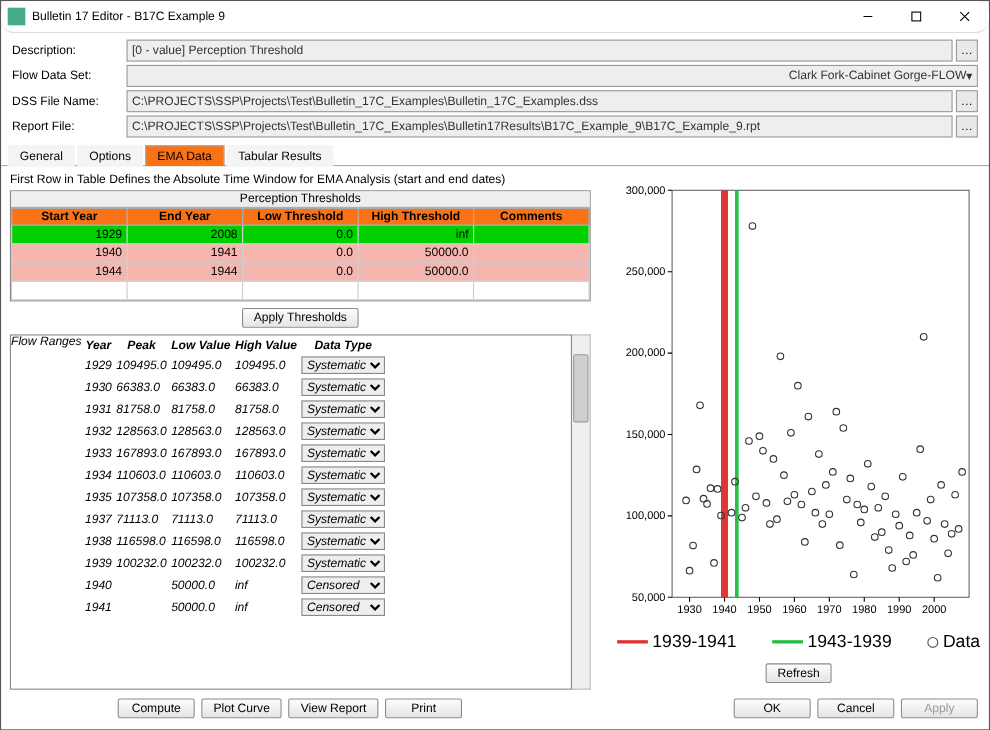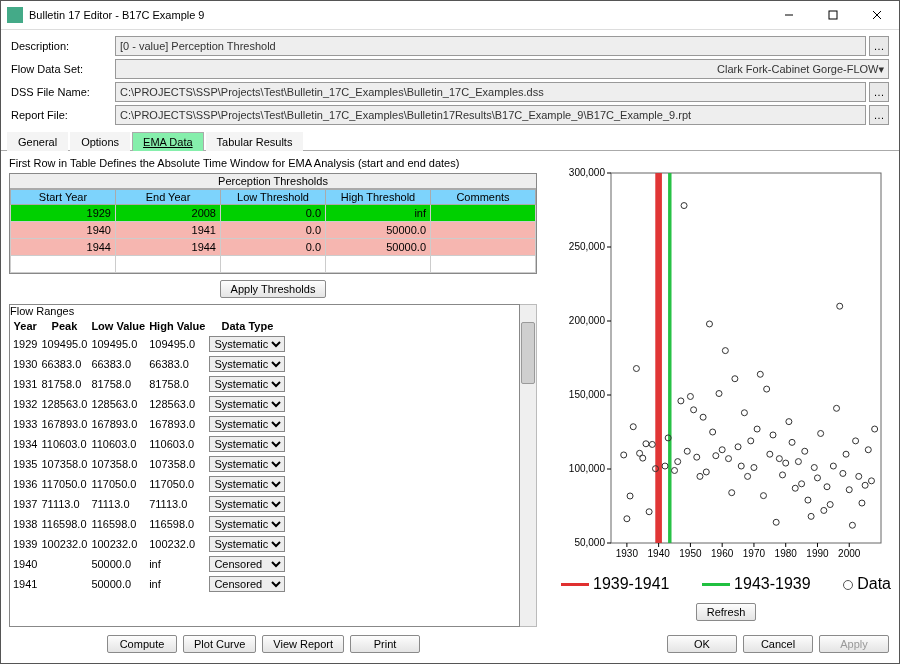--- a/index.html
+++ b/index.html
@@ -1,46 +1,46 @@
 <!DOCTYPE html>
 <html><head>
 <meta charset="utf-8">
 <style>
 html,body{margin:0;padding:0;font-family:"Segoe UI",Tahoma,Arial,sans-serif;font-size:11px;background:#fff;color:#000;}
 .window{width:900px;height:664px;border:1px solid #555;display:flex;flex-direction:column;box-sizing:border-box;}
-.titlebar{height:28px;background:#fff;display:flex;align-items:center;padding-left:6px;border-bottom:1px solid #ddd;}
+.titlebar{height:28px;background:#fff;display:flex;align-items:center;padding-left:6px;border-bottom:1px solid #ddd;border-radius:12px;}
 .titlebar .app-icon{width:16px;height:16px;margin-right:6px;background:#4a8;}
 .titlebar .apptitle{flex:1;}
 .titlebar .winbtn{width:44px;height:28px;display:flex;align-items:center;justify-content:center;}
 .titlebar svg{display:block;}
 .form{padding:6px 10px 2px;display:flex;flex-direction:column;gap:3px;}
 .form .row{display:flex;align-items:center;gap:4px;}
 .form .row label{width:100px;}
 .form .row .ro{flex:1;height:18px;border:1px solid #999;background:#eee;padding:0 4px;display:flex;align-items:center;position:relative;color:#333;text-align:right;}
 .form .row input[type=text]{flex:1;height:18px;border:1px solid #7a7a7a;padding:0 4px;font:inherit;}
 .form .row .endbtn{width:18px;height:18px;border:1px solid #999;background:#e9e9e9;margin-left:-1px;display:flex;align-items:center;justify-content:center;}
 .tabs{display:flex;border-bottom:1px solid #aaa;padding-left:6px;margin-top:4px;}
 .tabs .tab{padding:3px 10px;border:1px solid transparent;border-bottom:none;margin-right:2px;position:relative;top:1px;background:#f4f4f4;}
-.tabs .tab.active{background:#86efac;border-color:#aaa;text-decoration:underline;}
+.tabs .tab.active{background:#f97316;border-color:#aaa;}
 .main{flex:1;display:flex;padding:4px 8px 2px;gap:24px;overflow:hidden;}
 .left{flex:1;display:flex;flex-direction:column;min-width:0;}
 .caption{font-size:11px;padding:2px 0 4px;color:#000;}
 .grid{border:1px solid #888;}
 .grid .ghead{background:#eee;text-align:center;border-bottom:1px solid #aaa;padding:1px 0;}
 .grid table{width:100%;border-collapse:collapse;table-layout:fixed;}
-.grid th{background:#7dd3fc;border:1px solid #aaa;font-weight:normal;padding:1px 4px;text-align:center;}
+.grid th{background:#f97316;border:1px solid #aaa;font-weight:bold;padding:1px 4px;text-align:center;}
 .grid td{border:1px solid #ccc;padding:1px 4px;text-align:right;height:14px;font-size:11px;}
 .grid td.l{text-align:left;}
 .green{background:#00d000;}
 .pink{background:#f6b6b0;}
 .btn{border:1px solid #8a8a8a;background:linear-gradient(#fdfdfd,#e4e4e4);padding:2px 10px;font:inherit;border-radius:2px;}
 .btn:disabled{color:#999;}
 .center{display:flex;justify-content:center;padding:6px 0;}
 .flowwrap{display:flex;flex:1;min-height:0;}
-.flowgrid{flex:1;border:1px solid #888;display:flex;flex-direction:column;min-height:0;}
+.flowgrid{flex:1;border:1px solid #888;display:flex;flex-direction:row;min-height:0;font-style:italic;}
 .flowgrid .body{flex:1;overflow:hidden;}
 .flowgrid select{width:100%;border:1px solid #888;font:inherit;height:16px;background:#eee;}
 .scrollbar{width:16px;background:#efefef;border:1px solid #bbb;border-left:none;display:flex;flex-direction:column;}
 .scrollbar .thumb{background:#cfcfcf;border:1px solid #9a9a9a;margin:1px;border-radius:2px;}
 .right{width:330px;display:flex;flex-direction:column;}
 .chart{flex:1;position:relative;}
 .chart svg{width:100%;height:100%;}
 .legend{display:flex;gap:16px;align-items:center;justify-content:space-between;padding:4px 0;font-size:16px;}
 .legend .sw{width:28px;height:0;border-top:3px solid;display:inline-block;margin-right:4px;vertical-align:middle;}
 .legend .pt{width:8px;height:8px;border:1px solid #555;border-radius:50%;display:inline-block;margin-right:4px;vertical-align:middle;}
@@ -219,27 +219,20 @@
                     <td>110603.0</td>
                     <td>110603.0</td>
                     <td>110603.0</td>
                     <td class="l"><select><option>Systematic</option></select></td>
                   </tr>
                   <tr>
                     <td>1935</td>
                     <td>107358.0</td>
                     <td>107358.0</td>
                     <td>107358.0</td>
-                    <td class="l"><select><option>Systematic</option></select></td>
-                  </tr>
-                  <tr>
-                    <td>1936</td>
-                    <td>117050.0</td>
-                    <td>117050.0</td>
-                    <td>117050.0</td>
                     <td class="l"><select><option>Systematic</option></select></td>
                   </tr>
                   <tr>
                     <td>1937</td>
                     <td>71113.0</td>
                     <td>71113.0</td>
                     <td>71113.0</td>
                     <td class="l"><select><option>Systematic</option></select></td>
                   </tr>
                   <tr>

